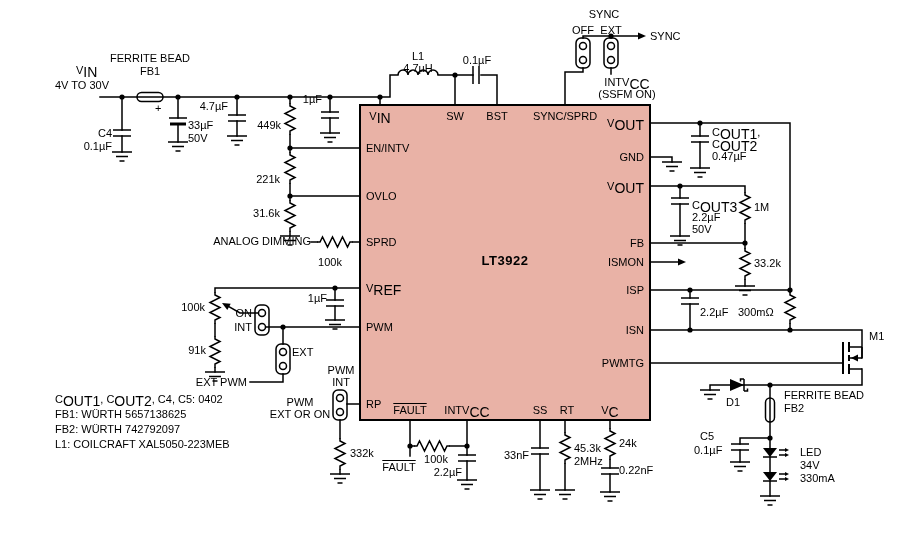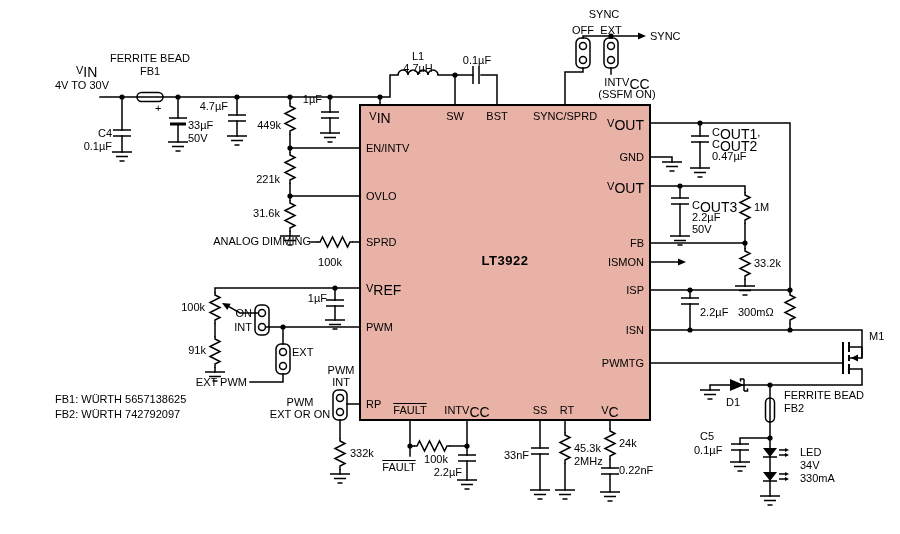--- a/index.html
+++ b/index.html
@@ -268,17 +268,19 @@
 <div class="lbl" style="left:726px;top:396px">D1</div>
 <div class="lbl" style="left:784px;top:389px">FERRITE BEAD</div>
 <div class="lbl" style="left:784px;top:402px">FB2</div>
 <div class="lbl" style="left:700px;top:430px">C5</div>
 <div class="lbl" style="left:694px;top:444px">0.1µF</div>
 <div class="lbl" style="left:800px;top:446px">LED</div>
 <div class="lbl" style="left:800px;top:459px">34V</div>
 <div class="lbl" style="left:800px;top:472px">330mA</div>
 
 <div class="parts">
+  <div>C<sub>OUT1</sub>, C<sub>OUT2</sub>, C4, C5: 0402</div>
   <div>FB1: WÜRTH 5657138625</div>
   <div>FB2: WÜRTH 742792097</div>
+  <div>L1: COILCRAFT XAL5050-223MEB</div>
 </div>
 
 </div>
 
 </body></html>

